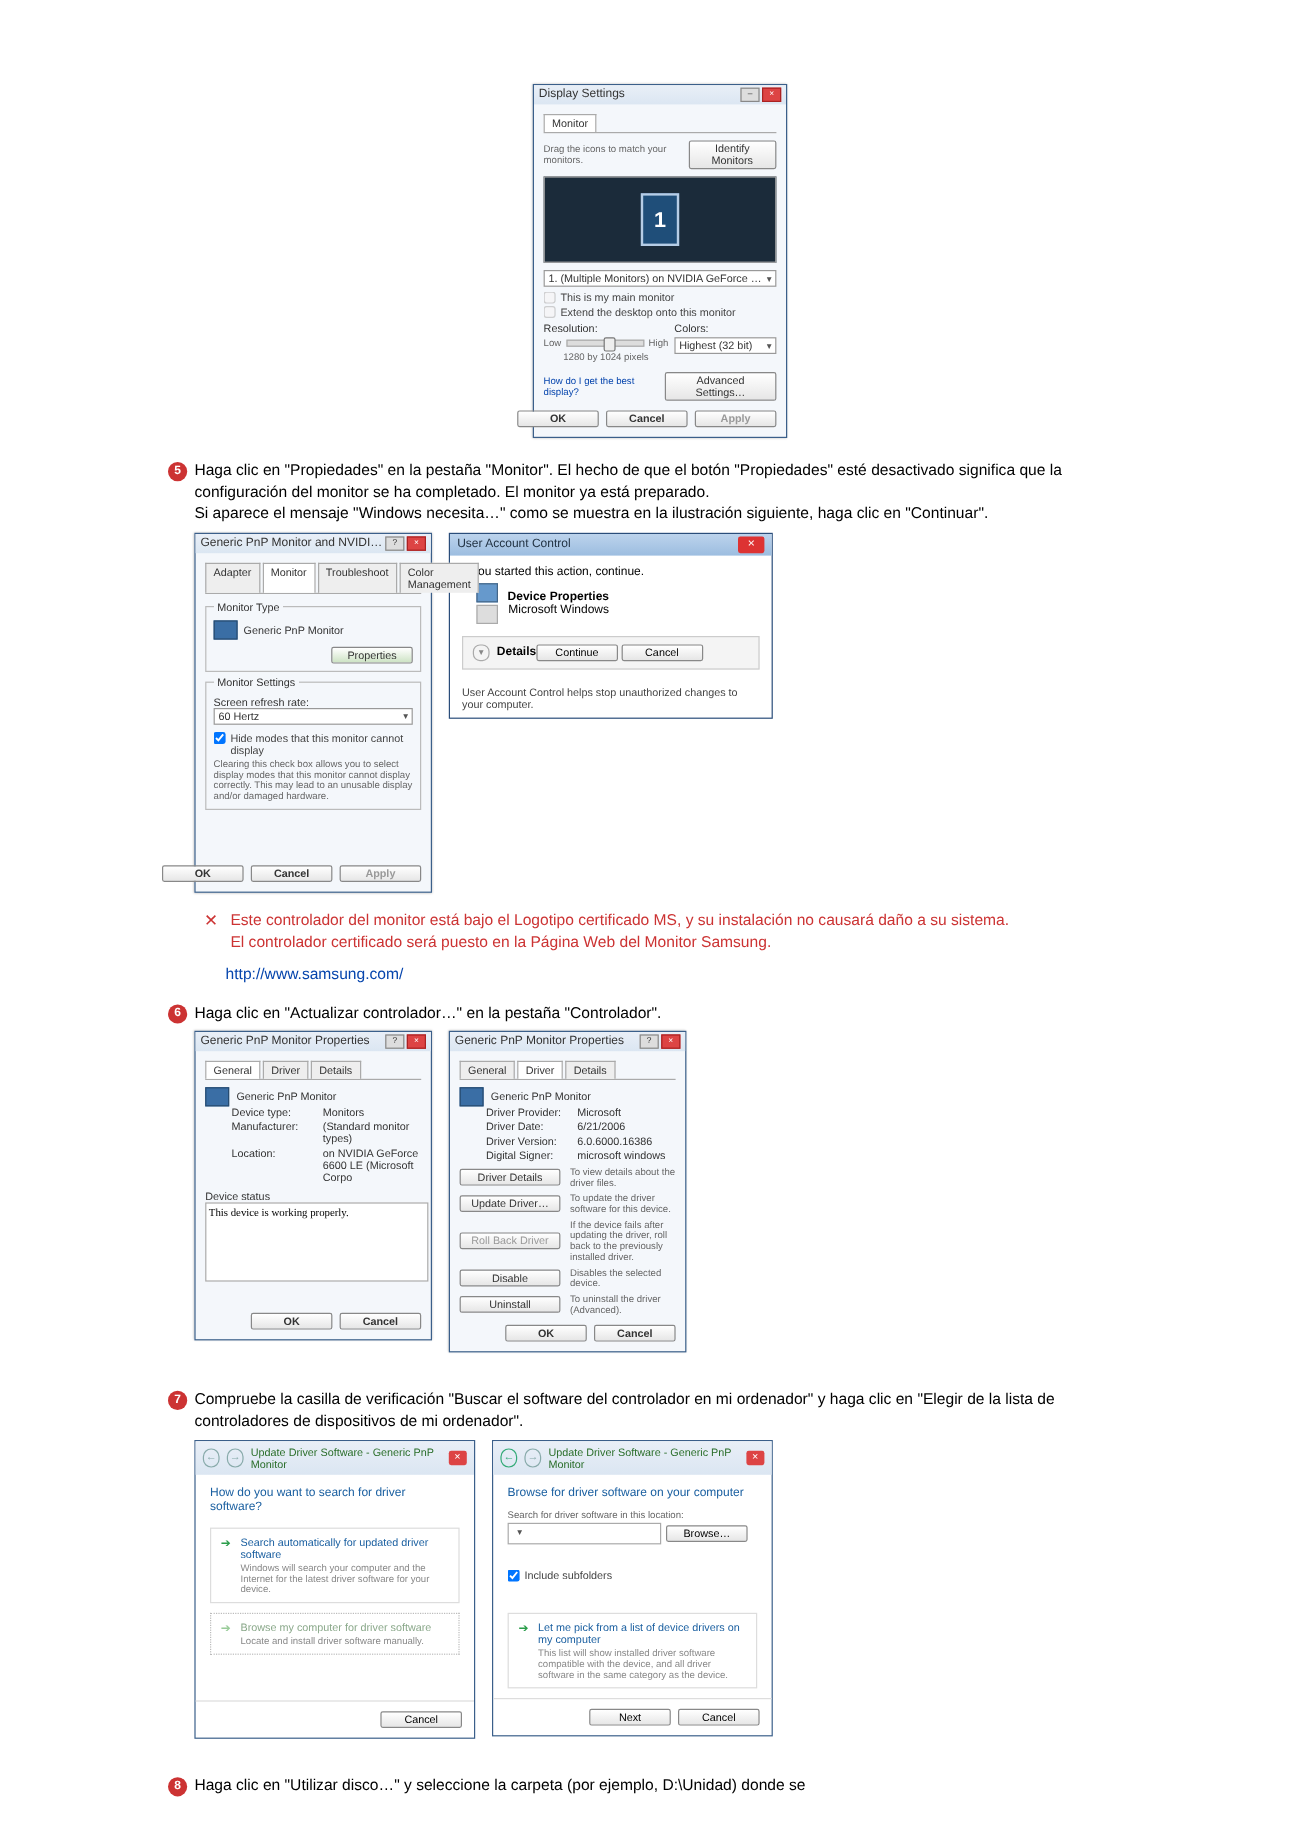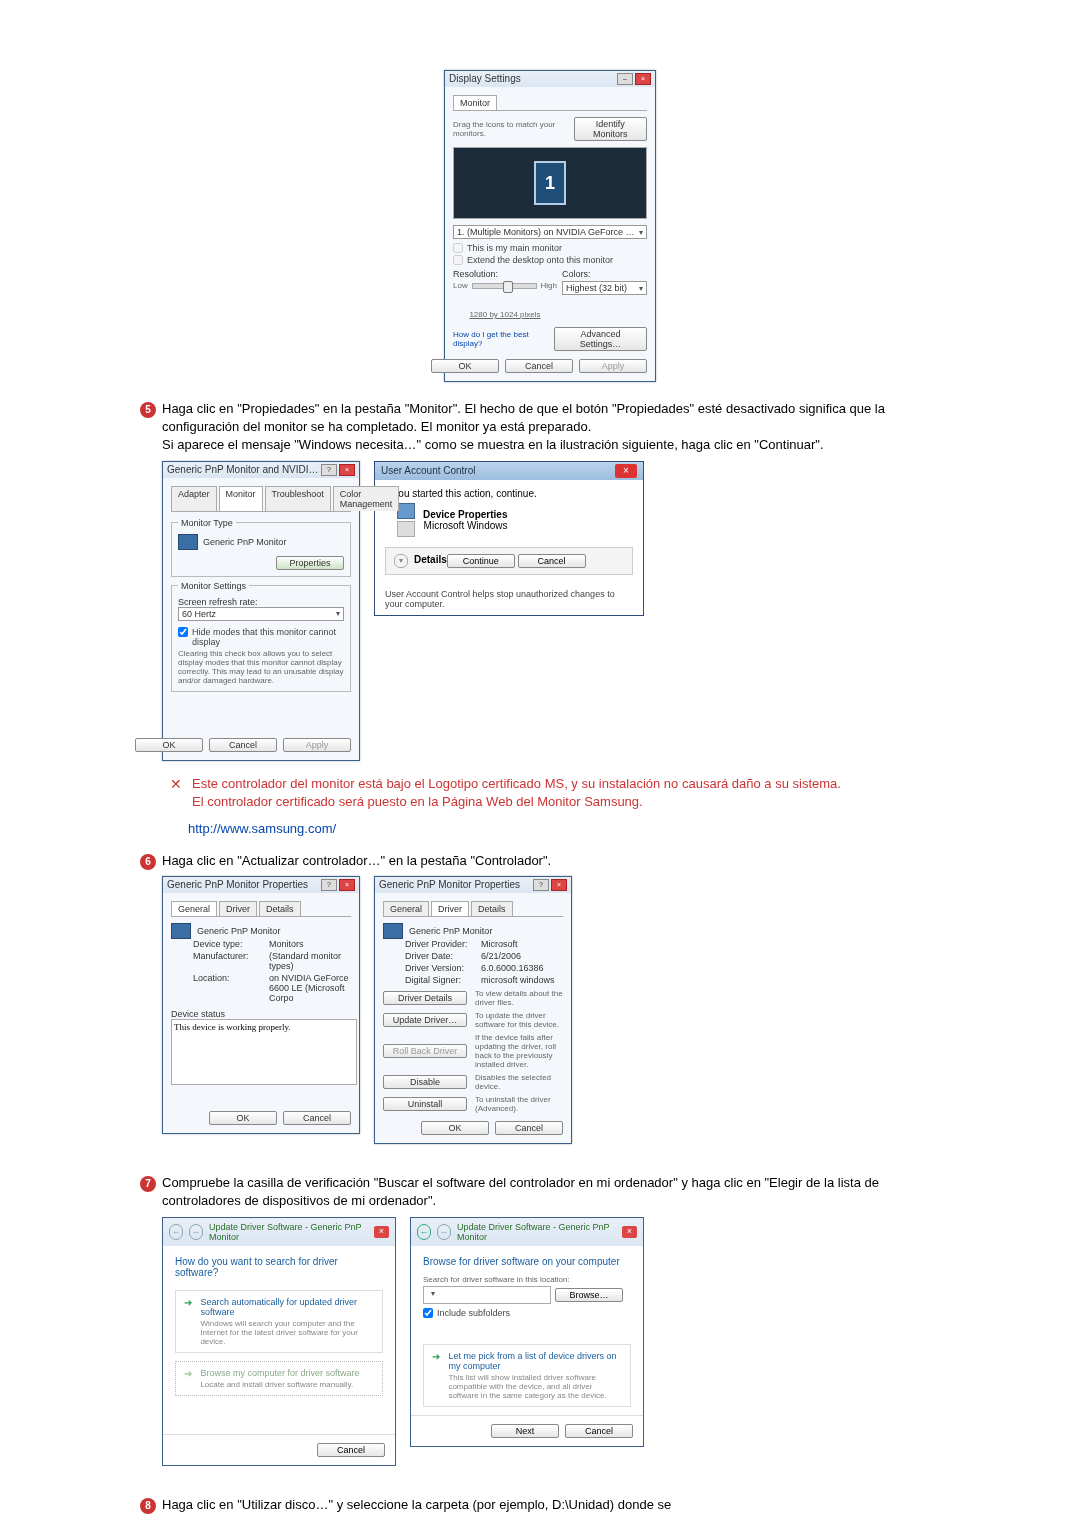--- a/index.html
+++ b/index.html
@@ -24,21 +24,21 @@
   .tabset span.on{background:#fff;}
   .btn{display:inline-block;border:1px solid #888;background:linear-gradient(#fff,#e6e6e6);padding:1px 8px;font-size:9px;border-radius:2px;min-width:50px;text-align:center;}
   .btn.dis{color:#999;}
   .row{display:flex;align-items:center;gap:5px;}
   .preview{border:1px solid #aaa;background:#1b2b3a;height:70px;margin:6px 0;display:flex;align-items:center;justify-content:center;}
   .mon1{width:28px;height:40px;background:#1f4e79;border:2px solid #b6cde6;display:flex;align-items:center;justify-content:center;color:#fff;font-weight:bold;font-size:18px;}
   .sel{border:1px solid #999;background:#fff;padding:1px 3px;font-size:9px;display:flex;justify-content:space-between;align-items:center;}
   .sel:after{content:"\25BE";color:#555;font-size:8px;margin-left:4px;}
   .slider{height:4px;background:#ddd;border:1px solid #aaa;position:relative;flex:1;}
   .slider .thumb{position:absolute;top:-3px;width:8px;height:10px;background:#eee;border:1px solid #777;border-radius:2px;}
-  .btnrow{display:flex;justify-content:flex-end;gap:6px;margin-top:8px;}
+  .btnrow{display:flex;justify-content:flex-end;gap:6px;margin-top:8px;font-weight:bold;}
   fieldset{border:1px solid #bbb;padding:6px;margin:4px 0;}
   legend{font-size:9px;padding:0 3px;}
   .chk{display:flex;gap:4px;align-items:flex-start;font-size:9px;color:#444;margin:2px 0;}
   .chk input{margin:0;width:10px;height:10px;}
   .small{font-size:8px;color:#666;}
   .link{color:#0645ad;cursor:pointer;}
   .grp{margin:6px 0;}
   textarea.status{width:100%;height:60px;font-size:9px;border:1px solid #aaa;resize:none;font-family:Liberation Serif, serif;}
   
   
@@ -112,21 +112,21 @@
       <div class="row" style="margin-top:4px;align-items:flex-start;">
         <div style="flex:1.1;">
           <div>Resolution:</div>
           <div class="row" style="gap:4px;margin-top:2px;">
             <span class="small">Low</span>
             <div class="slider">
                   <span class="thumb" style="left:48%;"></span>
                 </div>
             <span class="small">High</span>
           </div>
-          <div class="small" style="text-align:center;margin-top:20px;text-decoration:underline;">1280 by 1024 pixels</div>
+          <div class="small" style="text-align:center;margin-top:3px;">1280 by 1024 pixels</div>
         </div>
         <div style="flex:0.9;">
           <div>Colors:</div>
           <div class="sel" style="margin-top:2px;">
                 <span>Highest (32 bit)</span>
               </div>
         </div>
       </div>
       <div class="row" style="justify-content:space-between;margin-top:8px;">
         <span class="link small">How do I get the best display?</span>
@@ -379,21 +379,21 @@
       <span class="ttxt">Update Driver Software - Generic PnP Monitor</span>
       <span class="x">×</span>
     </div>
     <div class="q">Browse for driver software on your computer</div>
     <div class="field">
       <div class="small">Search for driver software in this location:</div>
       <div class="row" style="gap:4px;margin-top:2px;">
         <span class="inp sel" style="width:120px;"></span>
         <span class="btn">Browse…</span>
       </div>
-      <label class="chk" style="margin-top:4px;">
+      <label class="chk" style="margin-top:21px;">
             <input type="checkbox" checked="" style="">
             <span>Include subfolders</span>
           </label>
     </div>
     <div style="height:14px;"></div>
     <div class="opt">
       <span class="arr">➔</span>
       <div>
             <div class="otl">Let me pick from a list of device drivers on my computer</div>
            <div class="osub">This list will show installed driver software compatible with the device, and all driver software in the same category as the device.</div>

